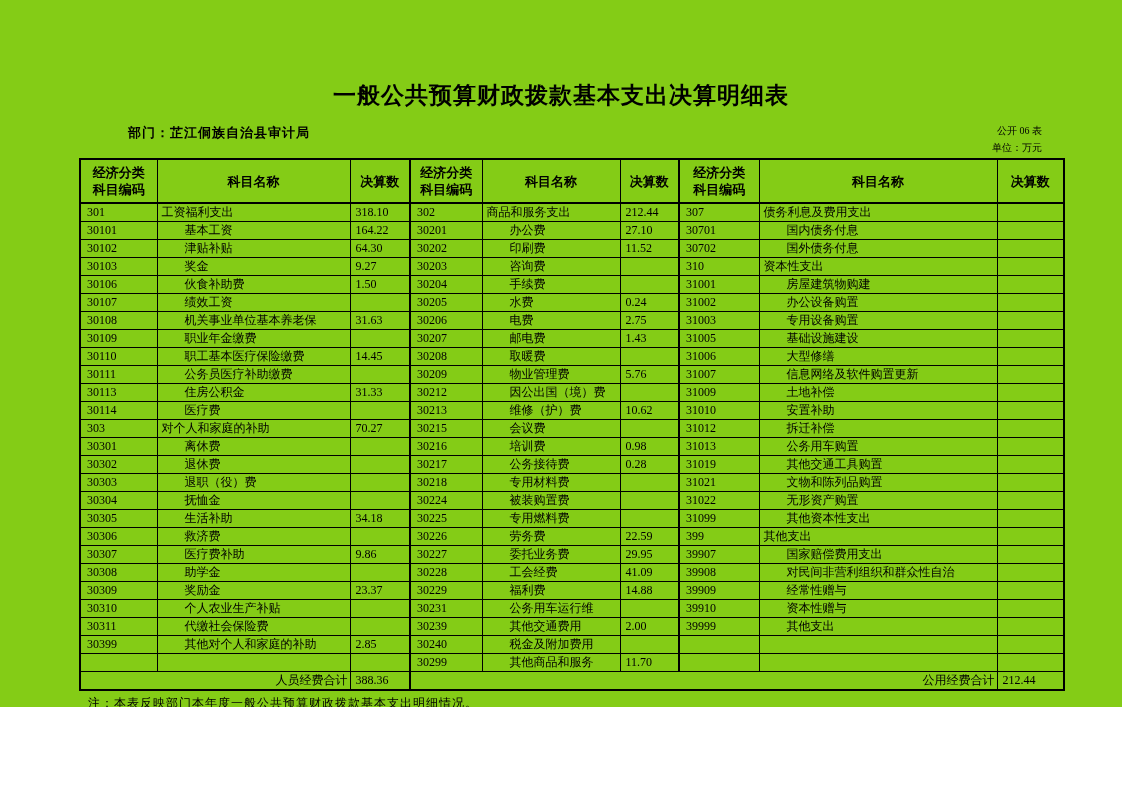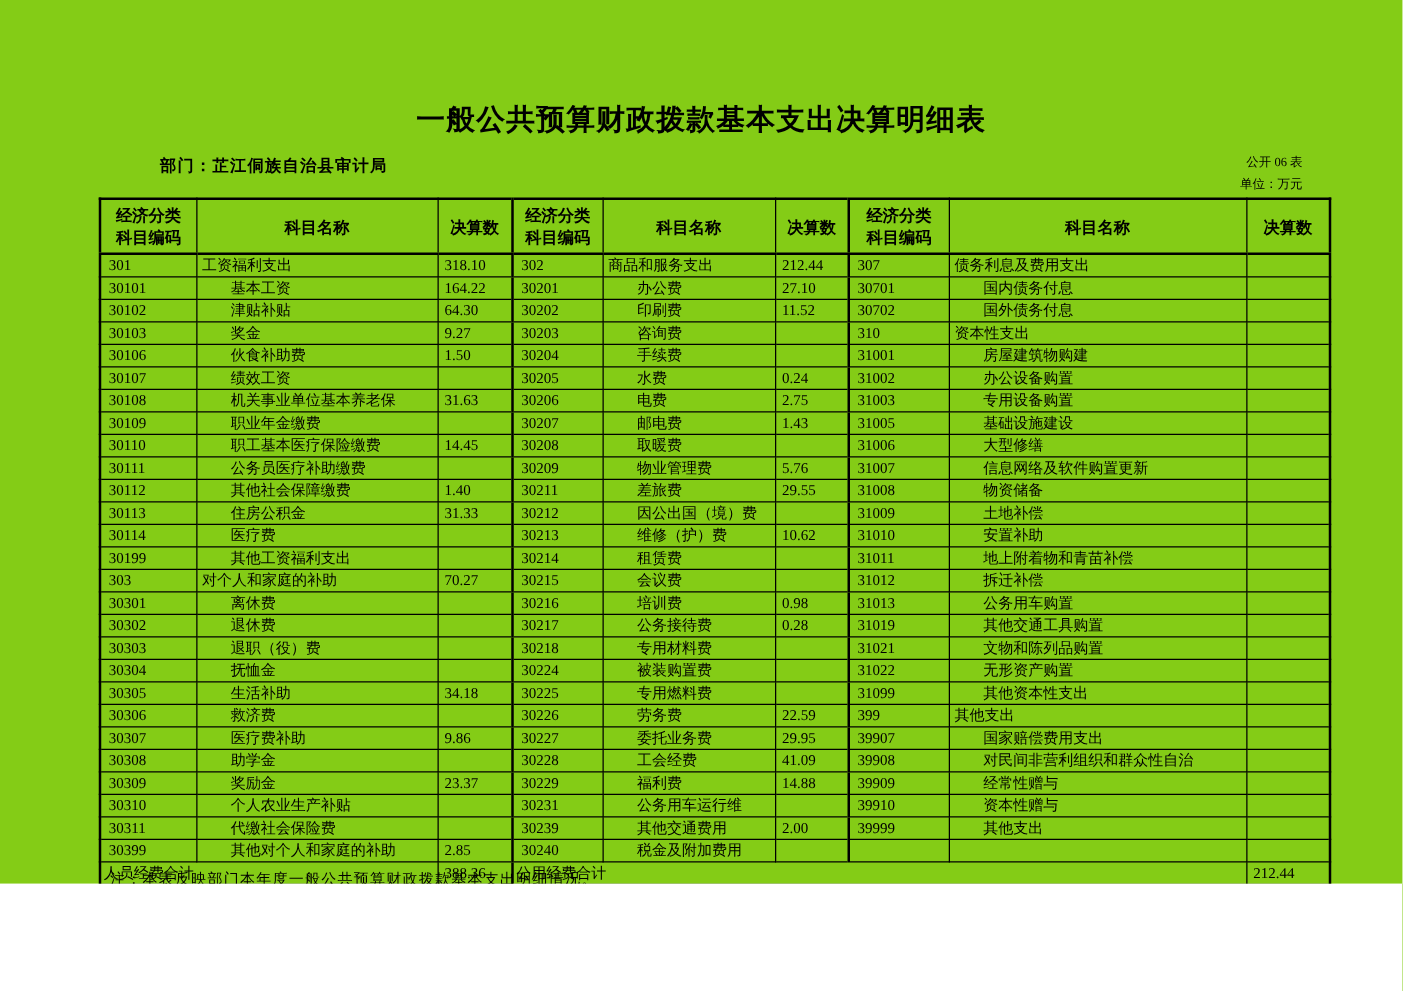--- a/index.html
+++ b/index.html
@@ -70,21 +70,21 @@
     text-align: center;
     white-space: pre-line;
     line-height: 17px;
     border-bottom: 2px solid #000;
   }
   table.budget .gsep { border-left: 2px solid #000; }
   table.budget td.code { text-align: left; padding-left: 6px; }
   table.budget td.name.top { padding-left: 4px; }
   table.budget td.name.sub { padding-left: 27px; }
   table.budget td.val { text-align: left; padding-left: 5px; }
-  table.budget td.ftl { text-align: left; }
+  table.budget td.ftl { text-align: right; }
   .note {
     position: absolute;
     top: 695px;
     left: 88px;
     font-size: 12px;
     letter-spacing: 1px;
   }
   .pagenum {
     position: absolute;
     top: 714px;
@@ -241,61 +241,39 @@
           <td class="name sub">公务员医疗补助缴费</td>
           <td class="val"></td>
           <td class="code gsep">30209</td>
           <td class="name sub">物业管理费</td>
           <td class="val">5.76</td>
           <td class="code gsep">31007</td>
           <td class="name sub">信息网络及软件购置更新</td>
           <td class="val"></td>
         </tr>
         <tr>
-          <td class="code">30112</td>
-          <td class="name sub">其他社会保障缴费</td>
-          <td class="val">1.40</td>
-          <td class="code gsep">30211</td>
-          <td class="name sub">差旅费</td>
-          <td class="val">29.55</td>
-          <td class="code gsep">31008</td>
-          <td class="name sub">物资储备</td>
-          <td class="val"></td>
-        </tr>
-        <tr>
           <td class="code">30113</td>
           <td class="name sub">住房公积金</td>
           <td class="val">31.33</td>
           <td class="code gsep">30212</td>
           <td class="name sub">因公出国（境）费</td>
           <td class="val"></td>
           <td class="code gsep">31009</td>
           <td class="name sub">土地补偿</td>
           <td class="val"></td>
         </tr>
         <tr>
           <td class="code">30114</td>
           <td class="name sub">医疗费</td>
           <td class="val"></td>
           <td class="code gsep">30213</td>
           <td class="name sub">维修（护）费</td>
           <td class="val">10.62</td>
           <td class="code gsep">31010</td>
           <td class="name sub">安置补助</td>
-          <td class="val"></td>
-        </tr>
-        <tr>
-          <td class="code">30199</td>
-          <td class="name sub">其他工资福利支出</td>
-          <td class="val"></td>
-          <td class="code gsep">30214</td>
-          <td class="name sub">租赁费</td>
-          <td class="val"></td>
-          <td class="code gsep">31011</td>
-          <td class="name sub">地上附着物和青苗补偿</td>
           <td class="val"></td>
         </tr>
         <tr>
           <td class="code">303</td>
           <td class="name top">对个人和家庭的补助</td>
           <td class="val">70.27</td>
           <td class="code gsep">30215</td>
           <td class="name sub">会议费</td>
           <td class="val"></td>
           <td class="code gsep">31012</td>
@@ -428,20 +406,31 @@
           <td class="name sub">其他对个人和家庭的补助</td>
           <td class="val">2.85</td>
           <td class="code gsep">30240</td>
           <td class="name sub">税金及附加费用</td>
           <td class="val"></td>
           <td class="code gsep"></td>
           <td class="name sub"></td>
           <td class="val"></td>
         </tr>
         <tr>
+          <td class="code"></td>
+          <td class="name sub"></td>
+          <td class="val"></td>
+          <td class="code gsep">30299</td>
+          <td class="name sub">其他商品和服务</td>
+          <td class="val">11.70</td>
+          <td class="code gsep"></td>
+          <td class="name sub"></td>
+          <td class="val"></td>
+        </tr>
+        <tr>
         <td colspan="2" class="ftl">人员经费合计</td>
         <td class="val">388.36</td>
         <td colspan="5" class="ftl gsep">公用经费合计</td>
         <td class="val">212.44</td>
       </tr>
     </tbody>
   </table>
 
   <div class="note">注：本表反映部门本年度一般公共预算财政拨款基本支出明细情况。</div>
 

